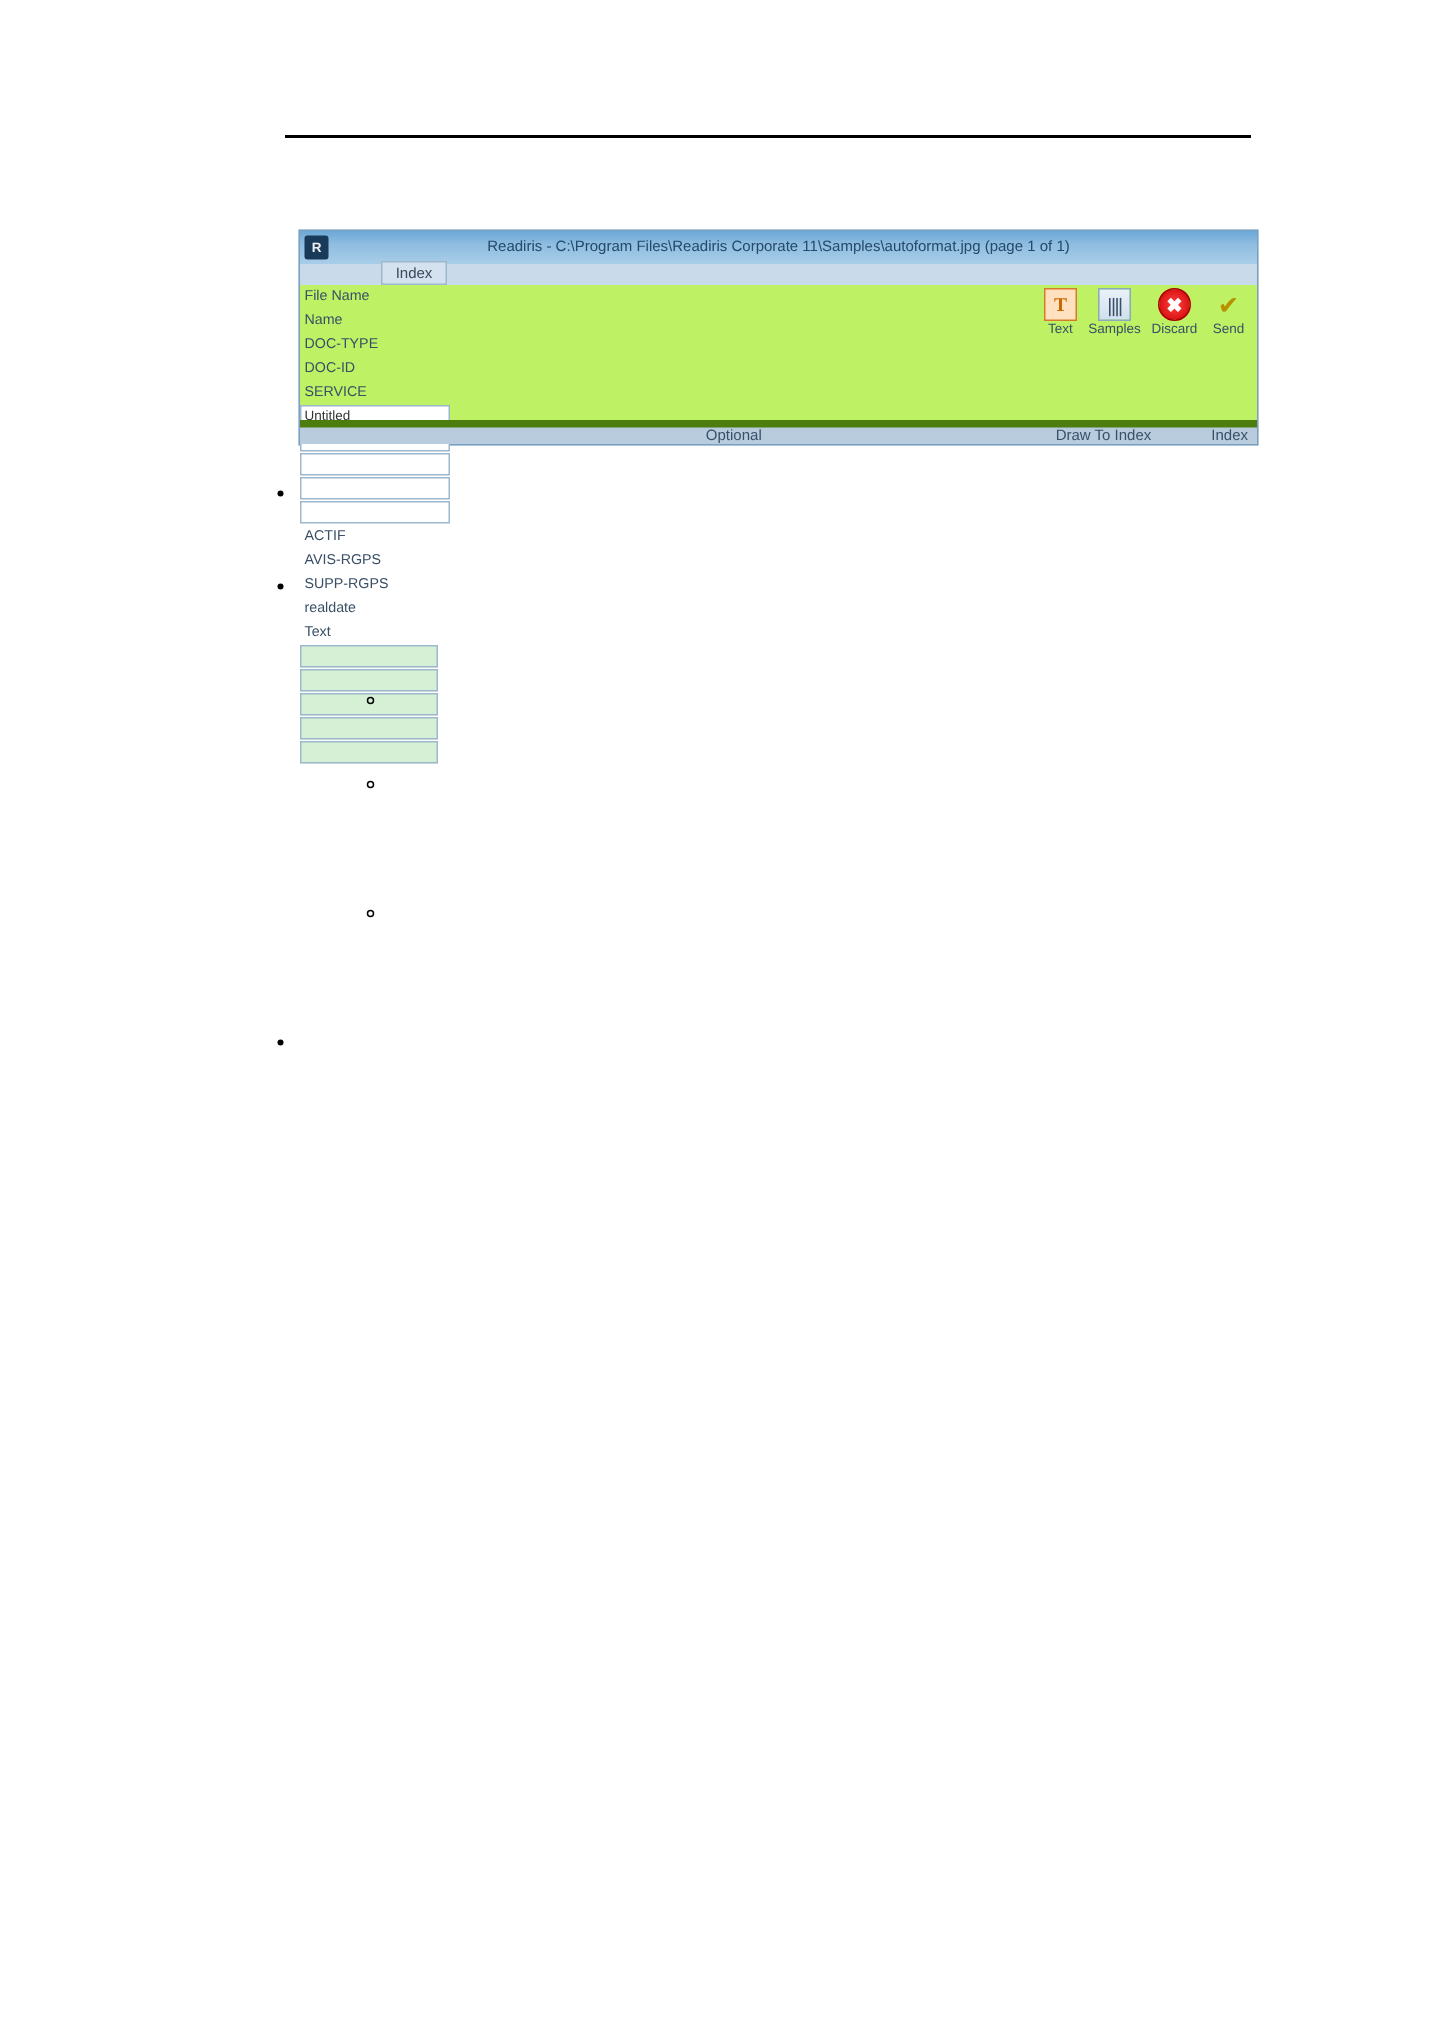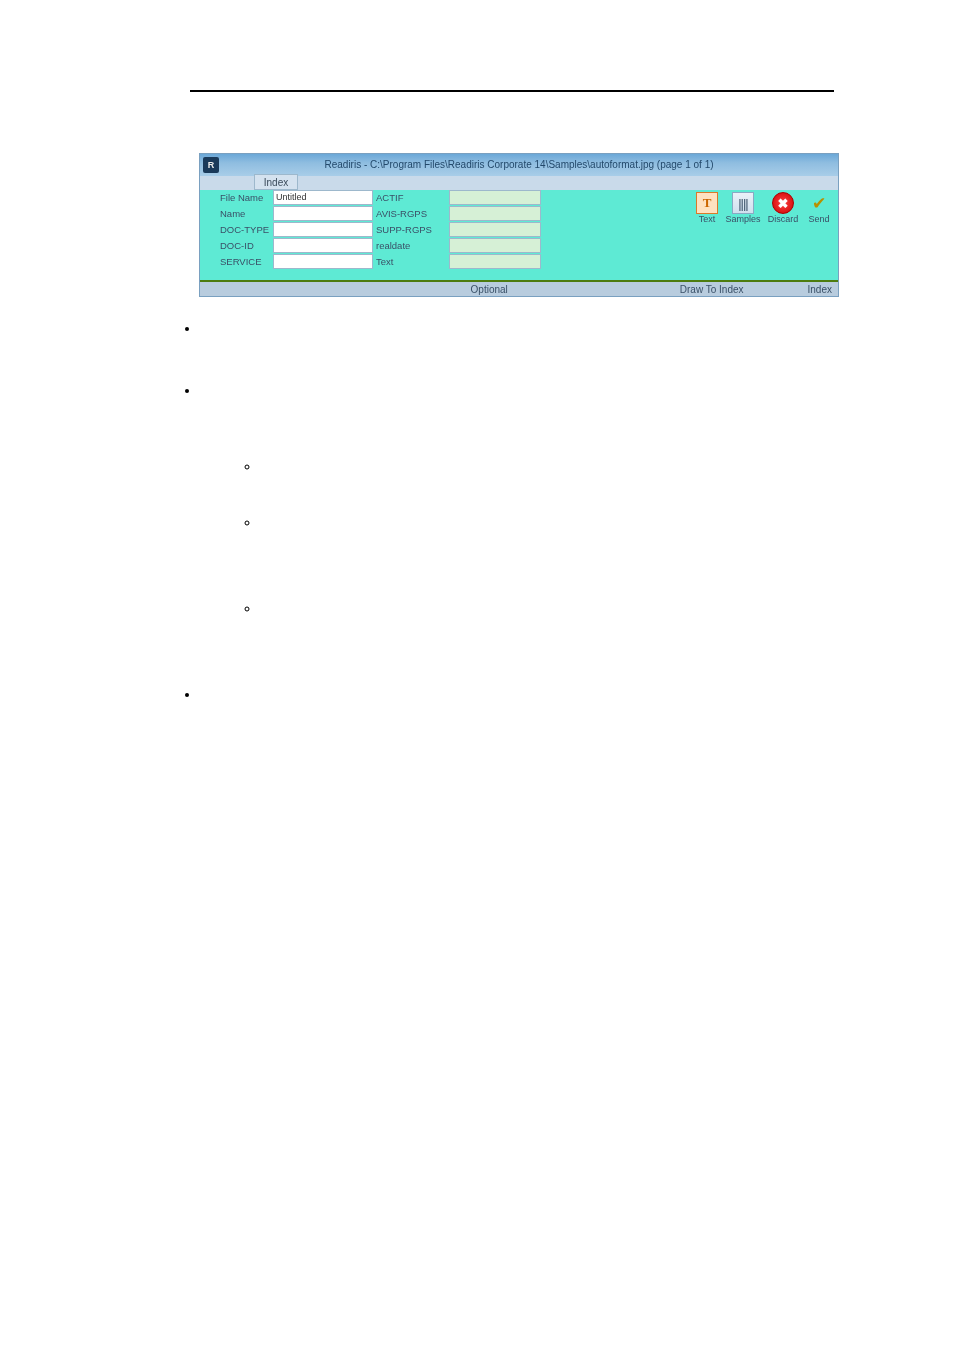--- a/index.html
+++ b/index.html
@@ -33,22 +33,22 @@
   }
   .tab {
     position: absolute; top: 20px; left: 30px;
     width: 44px; height: 16px; line-height: 16px;
     background: #d4e2ef; border: 1px solid #9db8cc;
     text-align: center; font-size: 10px; color: #3a4a5a; margin-left: 24px;
   }
 
   .form-area {
     position: absolute; top: 36px; left: 0; right: 0; bottom: 16px;
-    background: #5eead4;
-    display: flex; flex-direction: row; padding-left: 17px;
+    background: #bef264;
+    display: flex; flex-direction: column;
   }
   .col { display: flex; flex-direction: column; }
   .labels { width: 56px; }
   .labels2 { width: 76px; }
   .labels3 { width: 74px; }
   .label { height: 16px; line-height: 16px; padding-left: 3px; font-size: 9.5px; color: #3a5067; white-space: nowrap; overflow: hidden; }
   .inputs { width: 100px; }
   .inputs2 { width: 92px; }
   .inputs3 { width: 80px; }
   .fld { height: 15px; margin-bottom: 1px; background: #fff; border: 1px solid #9db8cc; font-size: 9px; padding-left: 2px; line-height: 13px; color: #333; }
@@ -63,43 +63,43 @@
   .tool { width: 32px; display: flex; flex-direction: column; align-items: center; font-size: 9px; color: #3a5067; }
   .tool.wide { width: 40px; }
   .tool-icon { width: 22px; height: 22px; border: 1px solid #8aa9c4; background: linear-gradient(#eaf1f8,#d0e0ee); display: flex; align-items: center; justify-content: center; font-size: 13px; }
   .tool-icon.text { border: 1px solid #d97a2a; background: #ffe1c0; color: #cc6600; font-family: Georgia, serif; font-weight: bold; }
   .tool-icon.barcode-i { letter-spacing: -1px; }
   .tool-icon.discard-i { background: radial-gradient(#f44,#c00); border-radius: 50%; color:#fff; font-weight: bold; border-color:#a00; }
   .tool-icon.send-i { color: #b89000; border: none; background: transparent; font-size: 17px; }
 
   .footer {
     position: absolute; left: 0; right: 0; bottom: 0; height: 16px;
-    background: #b8ccde; border-top: 2px solid #4d7c0f;
+    background: #b8ccde; border-top: 5px solid #4d7c0f;
     display: flex; align-items: center; font-size: 10px; color: #3a5067;
   }
   .footer-center { position: absolute; left: 50%; transform: translateX(-130%); }
-  .footer-right { position: absolute; right: 6px; display: flex; gap: 64px; align-items: center; }
+  .footer-right { position: absolute; right: 6px; display: flex; gap: 40px; align-items: center; }
 
   .jump-area { position: absolute; right: 3px; top: 50px; bottom: 16px; width: 105px; }
 
   ul.bullets { position: absolute; top: 320px; left: 200px; list-style: disc; color: #000; }
   ul.bullets li { margin-bottom: 46px; font-size: 14px; }
   ul.subs { list-style: circle; margin-top: 60px; margin-left: 60px; }
   ul.subs li { margin-bottom: 40px; }
   ul.subs li.big { margin-bottom: 70px; }
 </style>
 </head>
 <body>
 
 <div class="page-border"></div>
 
 <div class="app-window">
   <div class="titlebar">
     <div class="app-icon">R</div>
-    <span>Readiris - C:\Program Files\Readiris Corporate 14\Samples\autoformat.jpg (page 1 of 1)</span>
+    <span>Readiris - C:\Program Files\Readiris Corporate 11\Samples\autoformat.jpg (page 1 of 1)</span>
   </div>
   <div class="tab">Index</div>
 
   <div class="form-area">
     <div class="col labels">
       <div class="label">File Name</div>
       <div class="label">Name</div>
       <div class="label">DOC-TYPE</div>
       <div class="label">DOC-ID</div>
       <div class="label">SERVICE</div>

